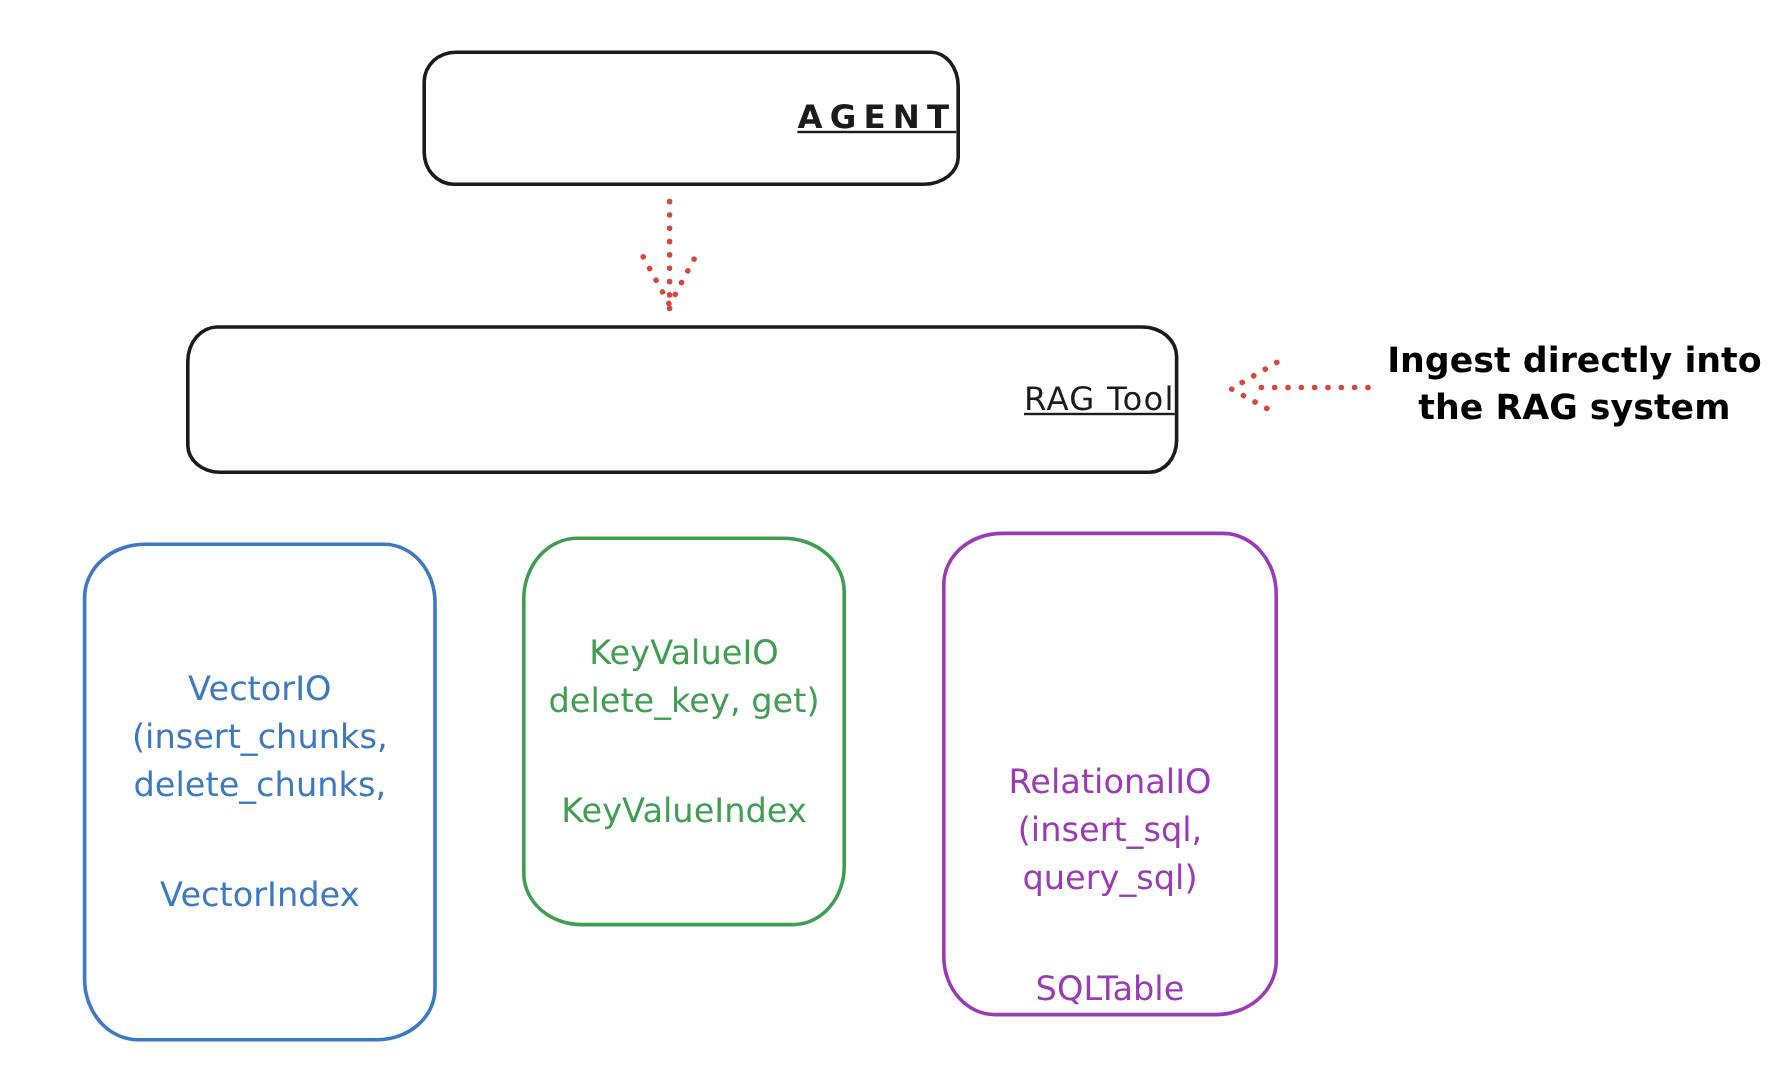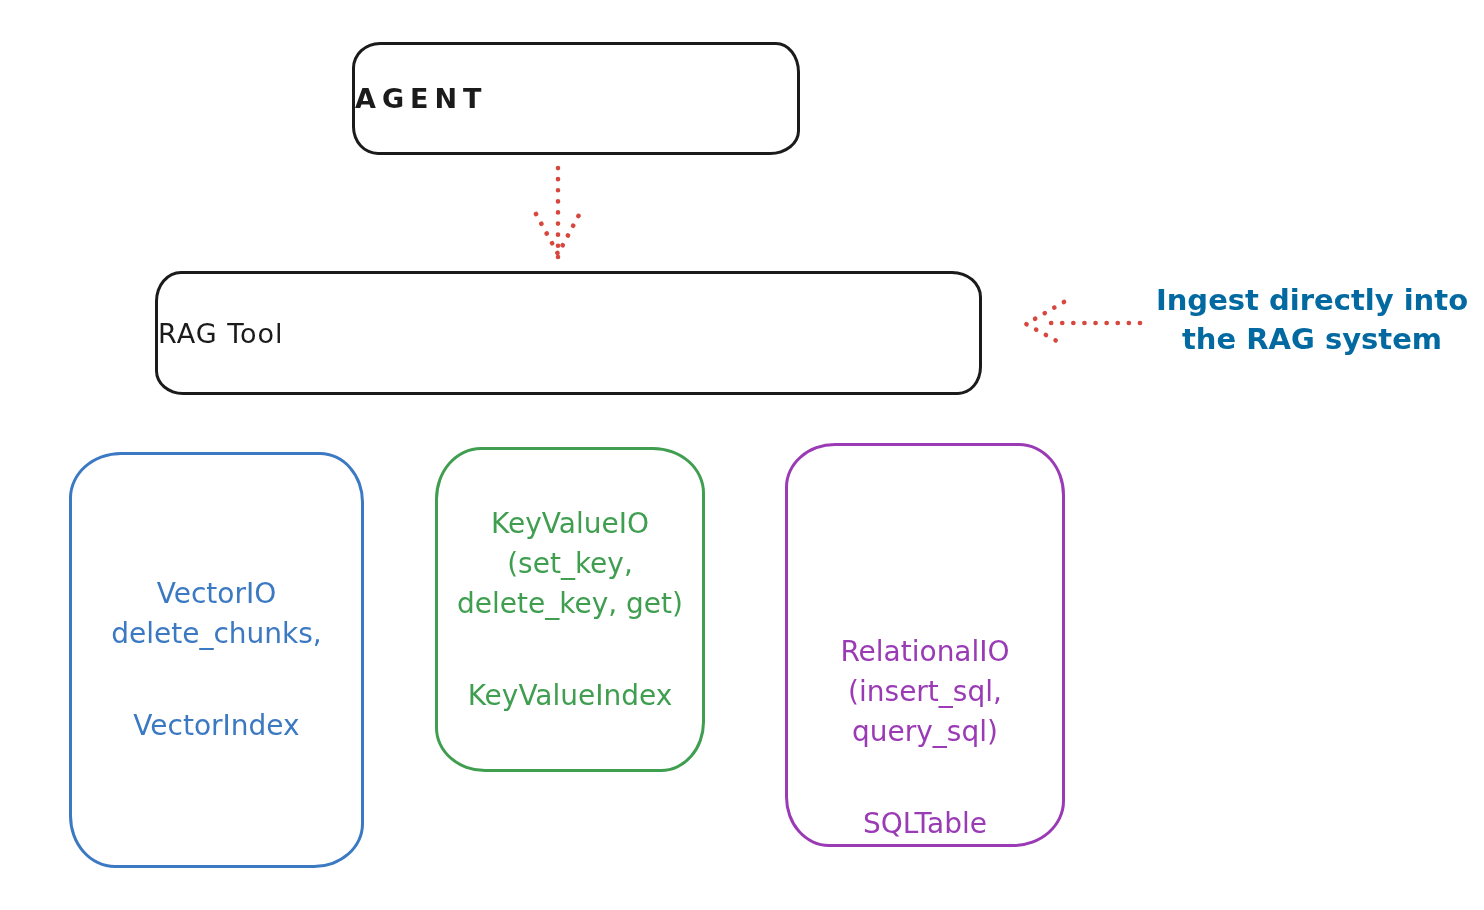--- a/index.html
+++ b/index.html
@@ -14,24 +14,25 @@
     height: 910px;
     background: #ffffff;
     overflow: hidden;
     color: #1b1b1b;
   }
   
   .node {
     position: absolute;
     display: flex;
     align-items: center;
-    justify-content: flex-start;
+    justify-content: flex-end;
     border: 3.5px solid #1b1b1b;
     background: #ffffff;
     box-sizing: border-box;
+    text-decoration: underline;
   }
   .node-agent {
     left: 352px; top: 42px;
     width: 448px; height: 113px;
     border-radius: 28px 24px 30px 26px / 26px 30px 24px 28px;
     font-size: 27px;
     font-weight: bold;
     letter-spacing: 6px;
   }
   .node-rag {
@@ -78,21 +79,21 @@
     color: #9a3bb5;
     border-radius: 50px 46px 52px 44px / 44px 52px 46px 50px;
     justify-content: flex-end;
   }
   
   .annotation {
     position: absolute;
     left: 1140px; top: 281px;
     width: 344px;
     text-align: center;
-    color: #0369a1;
+    color: #000000;
     font-size: 29px;
     font-weight: bold;
     line-height: 39px;
   }
   
   svg.arrow { position: absolute; overflow: visible; }
   .arrow-down { left: 520px; top: 158px; }
   .arrow-left { left: 1010px; top: 290px; }
   .dotted {
     fill: none;
@@ -128,29 +129,29 @@
   </svg>
 
   <div class="annotation">
       <div>Ingest directly into</div>
       <div>the RAG system</div>
     </div>
 
   <div class="card card-vector">
     <div class="card-lines">
         <div>VectorIO</div>
+        <div>(insert_chunks,</div>
         <div>delete_chunks,</div>
       </div>
     <div class="card-footer">VectorIndex</div>
   </div>
 
   <div class="card card-keyvalue">
     <div class="card-lines">
         <div>KeyValueIO</div>
-        <div>(set_key,</div>
         <div>delete_key, get)</div>
       </div>
     <div class="card-footer">KeyValueIndex</div>
   </div>
 
   <div class="card card-relational">
     <div class="card-lines">
         <div>RelationalIO</div>
         <div>(insert_sql,</div>
         <div>query_sql)</div>

